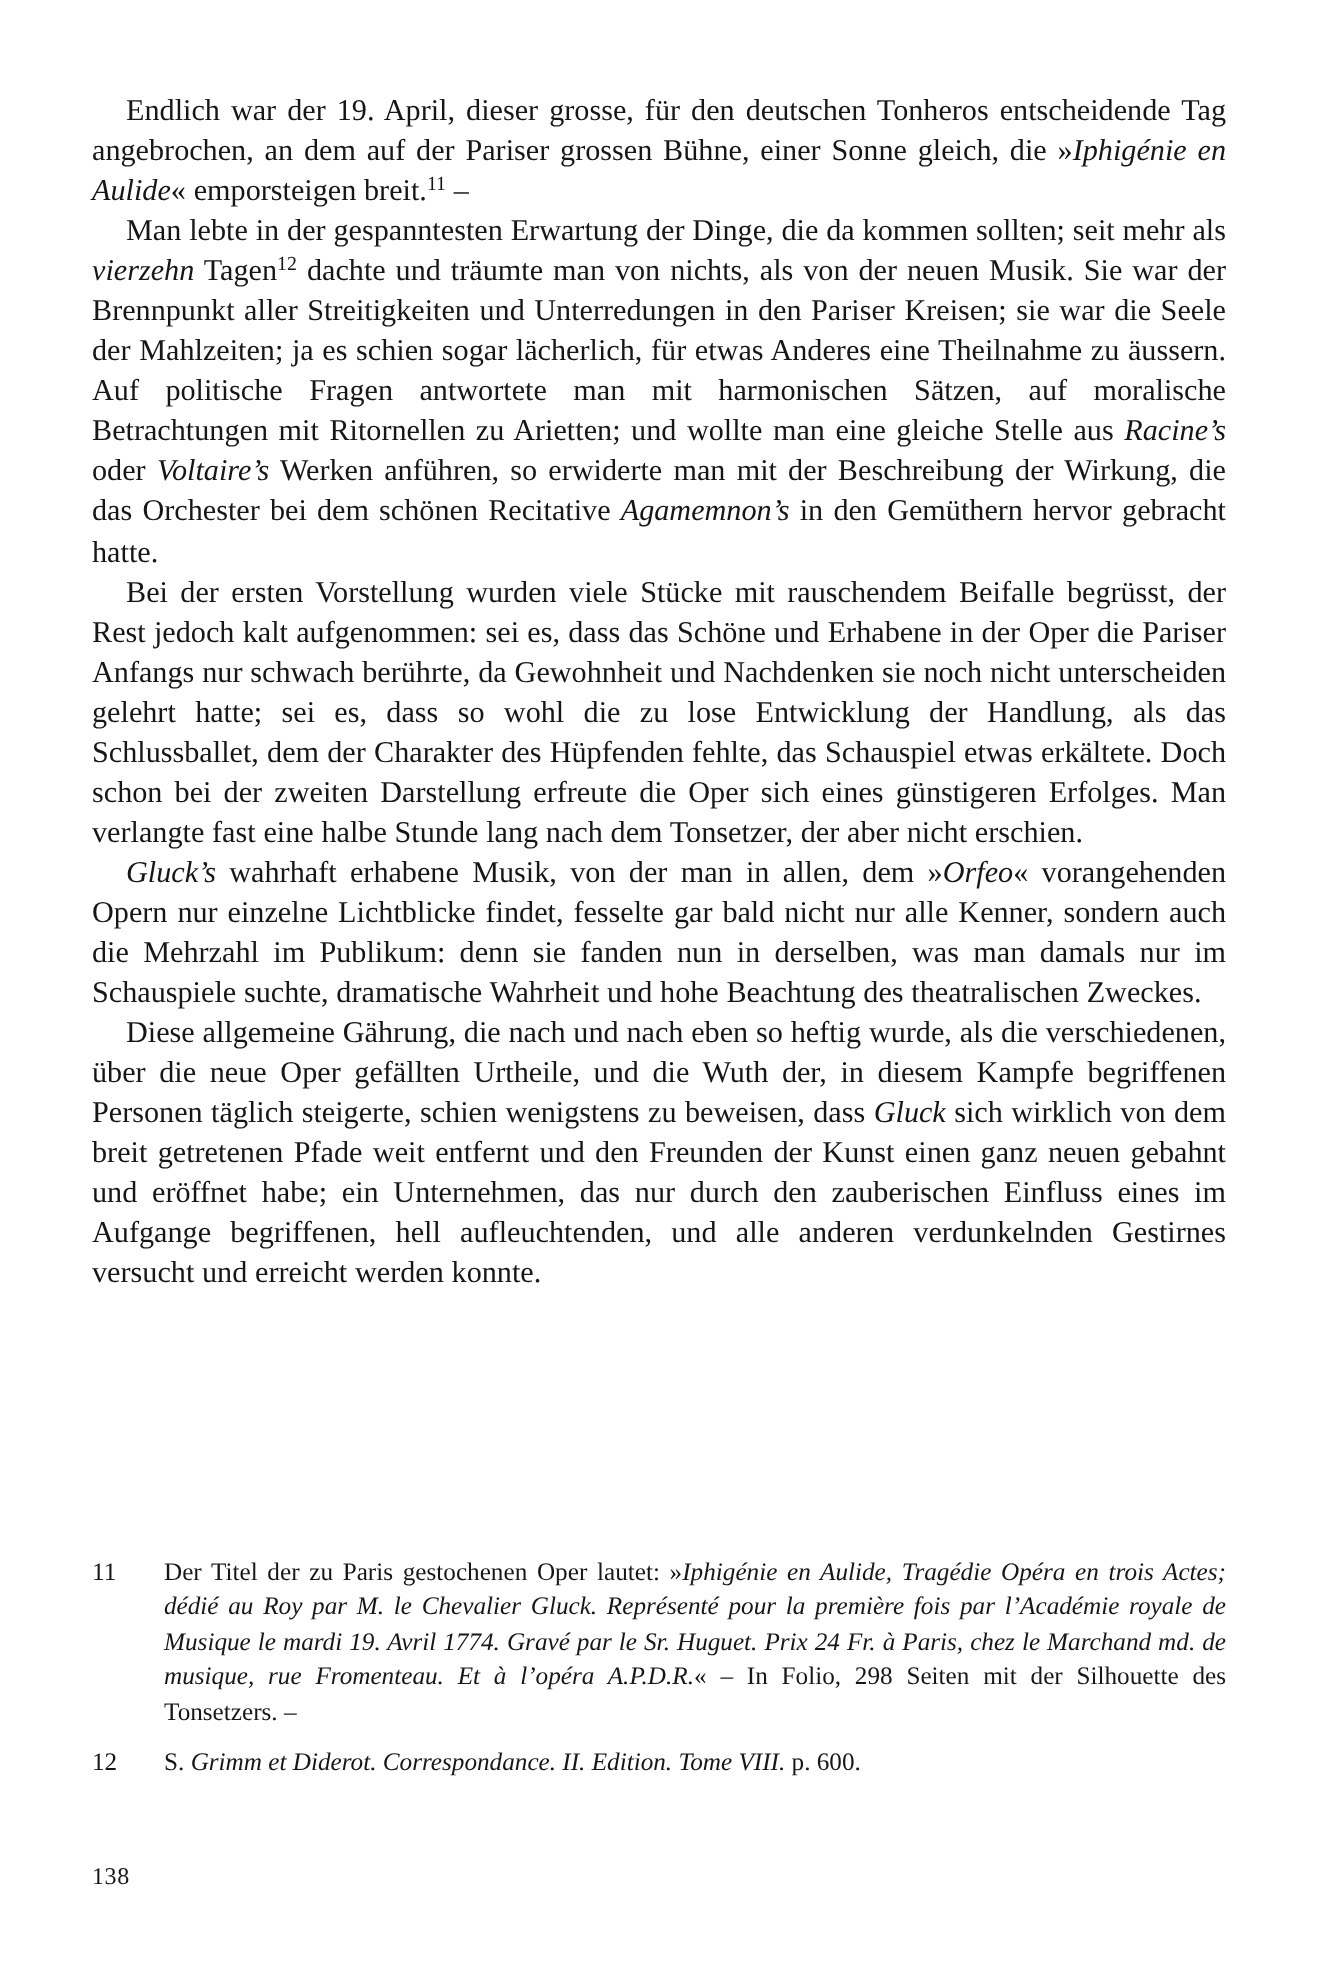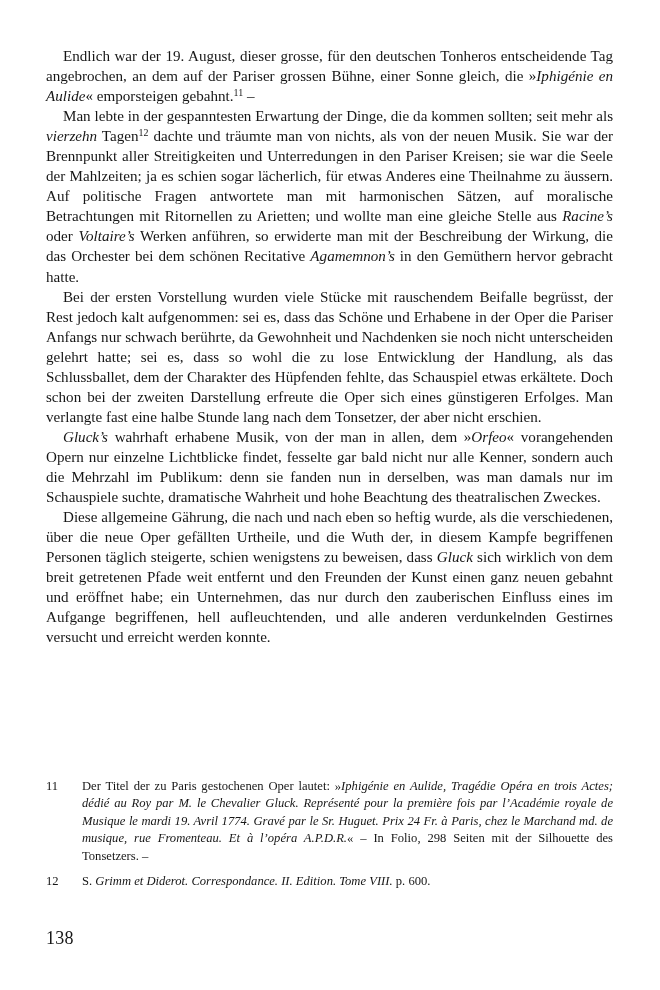--- a/index.html
+++ b/index.html
@@ -82,32 +82,32 @@
     line-height: 17.4px;
     font-style: normal;
   }
   .fn-body { display: block; }
 
   
   .folio {
     position: absolute;
     left: 46px;
     top: 930px;
-    font-size: 18px;
+    font-size: 12px;
     line-height: 16px;
     letter-spacing: 0.3px;
   }
 </style>
 </head>
 <body>
 
 <div class="page">
 
   <div class="textblock">
-    <p class="para"><span>Endlich war der 19. August, dieser grosse, für den deutschen Tonheros entscheidende Tag angebrochen, an dem auf der Pariser grossen Bühne, einer Sonne gleich, die »</span><i class="it">Iphigénie en Aulide</i><span>« emporsteigen gebahnt.</span><sup class="fnref">11</sup><span> –</span></p>
+    <p class="para"><span>Endlich war der 19. April, dieser grosse, für den deutschen Tonheros entscheidende Tag angebrochen, an dem auf der Pariser grossen Bühne, einer Sonne gleich, die »</span><i class="it">Iphigénie en Aulide</i><span>« emporsteigen breit.</span><sup class="fnref">11</sup><span> –</span></p>
     <p class="para"><span>Man lebte in der gespanntesten Erwartung der Dinge, die da kommen sollten; seit mehr als </span><i class="it">vierzehn</i><span> Tagen</span><sup class="fnref">12</sup><span> dachte und träumte man von nichts, als von der neuen Musik. Sie war der Brennpunkt aller Streitigkeiten und Unterredungen in den Pariser Kreisen; sie war die Seele der Mahlzeiten; ja es schien sogar lächerlich, für etwas Anderes eine Theilnahme zu äussern. Auf politische Fragen antwortete man mit harmonischen Sätzen, auf moralische Betrachtungen mit Ritornellen zu Arietten; und wollte man eine gleiche Stelle aus </span><i class="it">Racine’s</i><span> oder </span><i class="it">Voltaire’s</i><span> Werken anführen, so erwiderte man mit der Beschreibung der Wirkung, die das Orchester bei dem schönen Recitative </span><i class="it">Agamemnon’s</i><span> in den Gemüthern hervor gebracht hatte.</span></p>
     <p class="para"><span>Bei der ersten Vorstellung wurden viele Stücke mit rauschendem Beifalle begrüsst, der Rest jedoch kalt aufgenommen: sei es, dass das Schöne und Erhabene in der Oper die Pariser Anfangs nur schwach berührte, da Gewohnheit und Nachdenken sie noch nicht unterscheiden gelehrt hatte; sei es, dass so wohl die zu lose Entwicklung der Handlung, als das Schlussballet, dem der Charakter des Hüpfenden fehlte, das Schauspiel etwas erkältete. Doch schon bei der zweiten Darstellung erfreute die Oper sich eines günstigeren Erfolges. Man verlangte fast eine halbe Stunde lang nach dem Tonsetzer, der aber nicht erschien.</span></p>
     <p class="para"><i class="it">Gluck’s</i><span> wahrhaft erhabene Musik, von der man in allen, dem »</span><i class="it">Orfeo</i><span>« vorangehenden Opern nur einzelne Lichtblicke findet, fesselte gar bald nicht nur alle Kenner, sondern auch die Mehrzahl im Publikum: denn sie fanden nun in derselben, was man damals nur im Schauspiele suchte, dramatische Wahrheit und hohe Beachtung des theatralischen Zweckes.</span></p>
     <p class="para"><span>Diese allgemeine Gährung, die nach und nach eben so heftig wurde, als die verschiedenen, über die neue Oper gefällten Urtheile, und die Wuth der, in diesem Kampfe begriffenen Personen täglich steigerte, schien wenigstens zu beweisen, dass </span><i class="it">Gluck</i><span> sich wirklich von dem breit getretenen Pfade weit entfernt und den Freunden der Kunst einen ganz neuen gebahnt und eröffnet habe; ein Unternehmen, das nur durch den zauberischen Einfluss eines im Aufgange begriffenen, hell aufleuchtenden, und alle anderen verdunkelnden Gestirnes versucht und erreicht werden konnte.</span></p>
   </div>
 
   <div class="footnotes">
     <div class="footnote">
       <span class="fn-num">11</span>
       <span class="fn-body"><span>Der Titel der zu Paris gestochenen Oper lautet: »</span><i class="it">Iphigénie en Aulide, Tragédie Opéra en trois Actes; dédié au Roy par M. le Chevalier Gluck. Représenté pour la première fois par l’Académie royale de Musique le mardi 19. Avril 1774. Gravé par le Sr. Huguet. Prix 24 Fr. à Paris, chez le Marchand md. de musique, rue Fromenteau. Et à l’opéra A.P.D.R.</i><span>« – In Folio, 298 Seiten mit der Silhouette des Tonsetzers. –</span></span>

